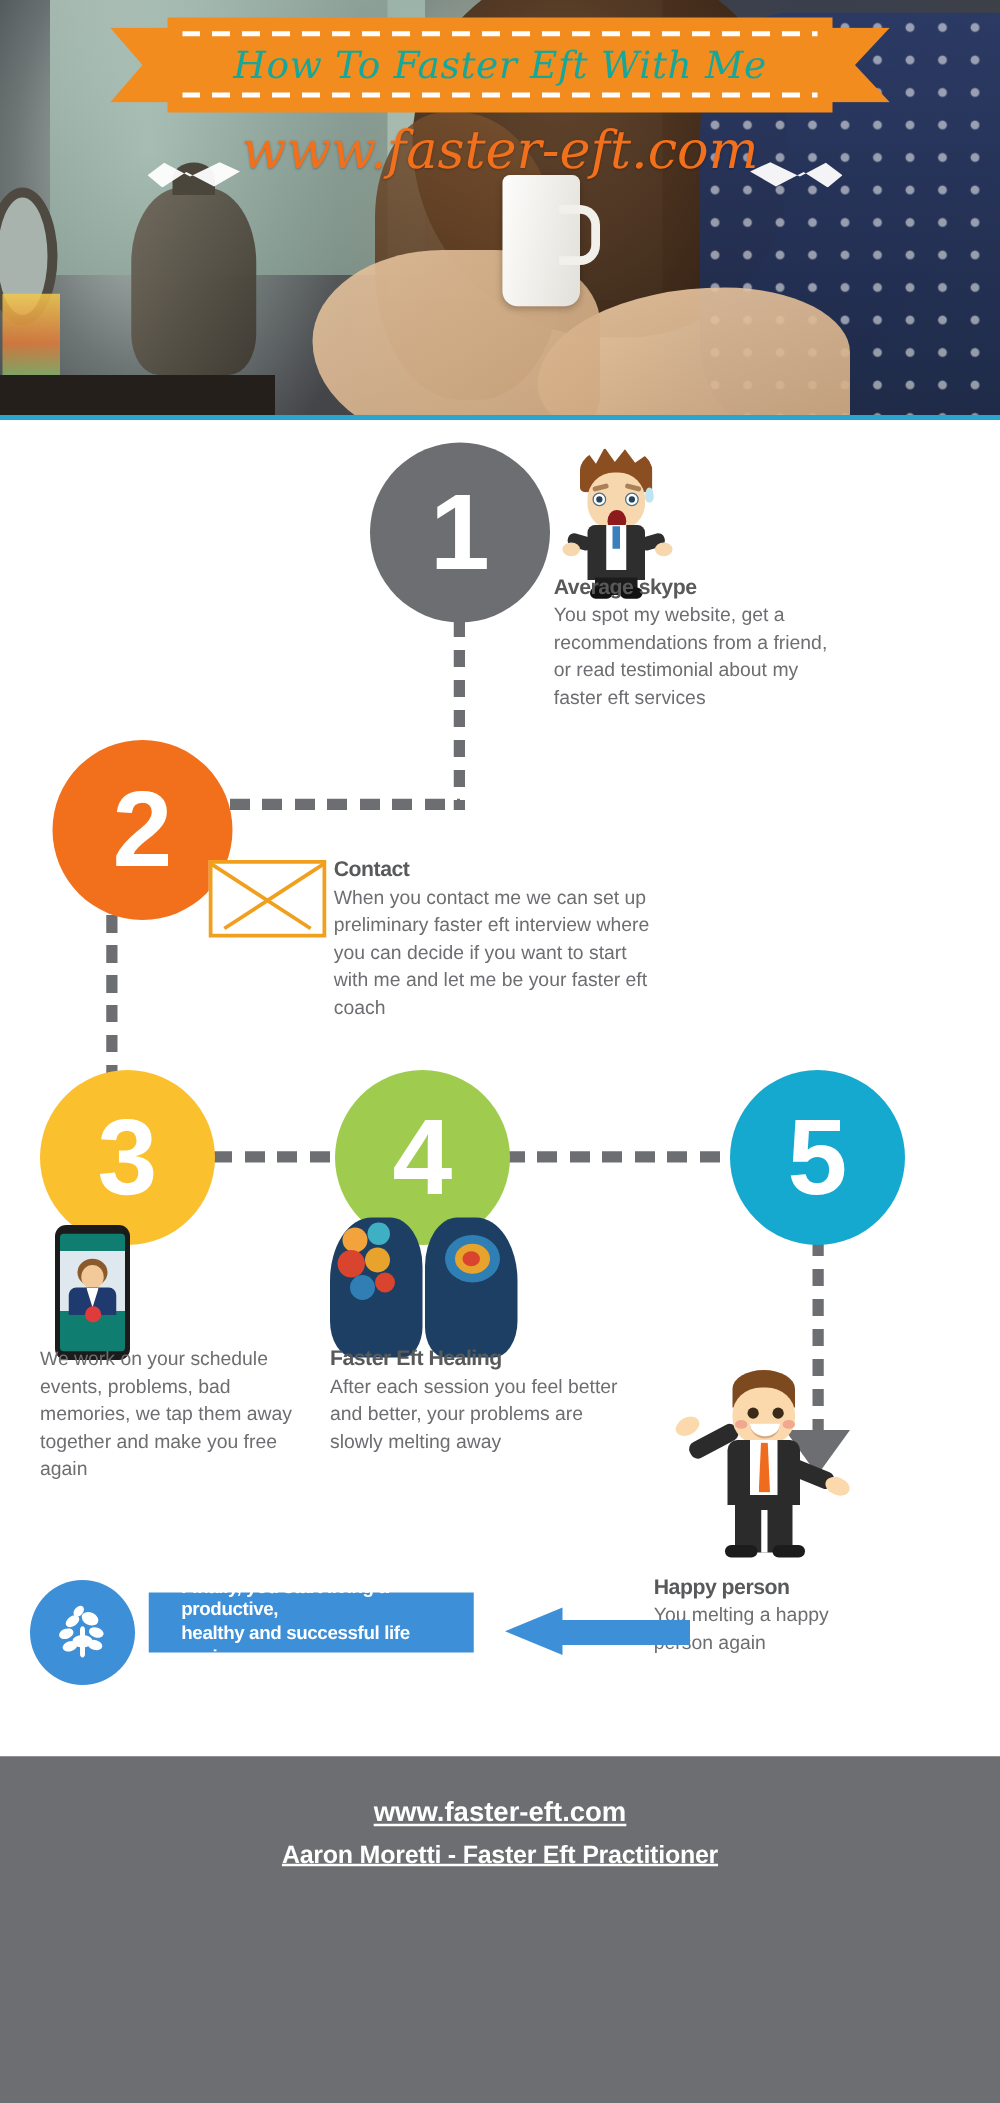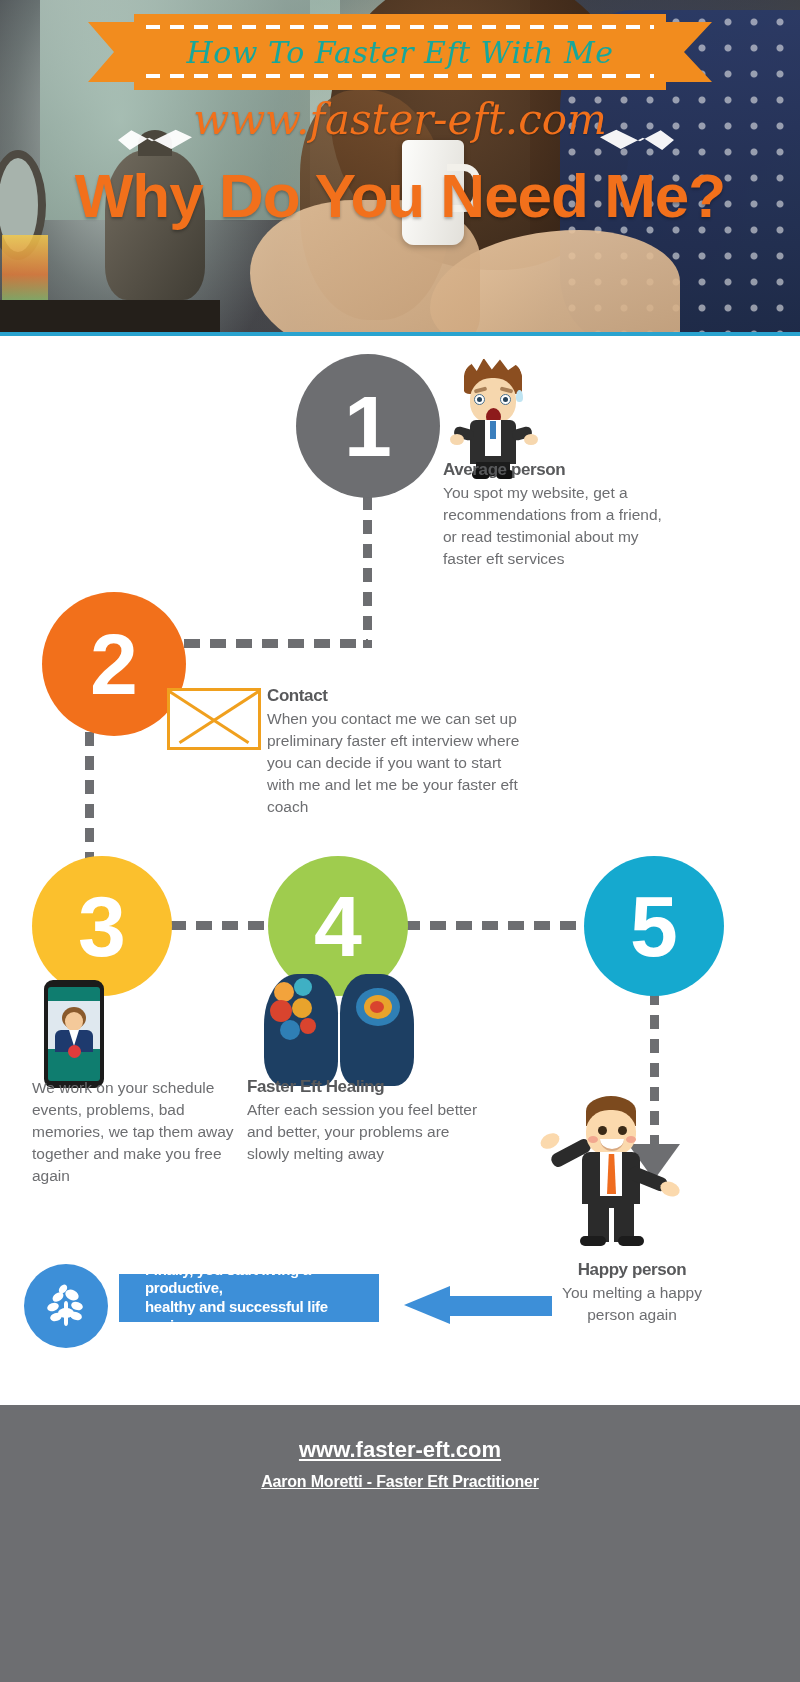--- a/index.html
+++ b/index.html
@@ -281,22 +281,22 @@
     letter-spacing:-0.4px; margin-bottom:2px;
   }
   .step-body {
     font-family:"Liberation Sans", sans-serif;
     font-size:15.5px; color:#6d6e71; line-height:1.42;
   }
   .t1 { left:443px; top:124px; width:230px; }
   .t2 { left:267px; top:350px; width:255px; } 
 
   .t3b { left:32px; top:741px; width:210px; }
-  .t4b { left:247px; top:741px; width:240px; }
-  .t5b { left:542px; top:924px; width:180px;text-align:center; }
+  .t4b { left:264px; top:741px; width:240px; }
+  .t5b { left:523px; top:924px; width:180px; }
 
   
   .final-wrap { position:absolute; left:24px; top:928px; width:520px; height:80px; }
   .final-circle {
     position:absolute; left:0; top:0; width:84px; height:84px; border-radius:50%;
     background:#3d8fd8; display:flex; align-items:center; justify-content:center;
   }
   .final-bar {
     position:absolute; left:95px; top:10px; width:260px; height:48px;
     background:#3d8fd8; display:flex; align-items:center;
@@ -320,21 +320,21 @@
     background:#6d6e71;
     display:flex; flex-direction:column; align-items:center; justify-content:flex-start;
     padding-top:32px;
   }
   .footer-url {
     font-family:"Liberation Sans", sans-serif; font-weight:bold;
     font-size:22px; color:#ffffff; text-decoration:underline; margin-bottom:10px;
   }
   .footer-name {
     font-family:"Liberation Sans", sans-serif; font-weight:bold;
-    font-size:16px; color:#ffffff; text-decoration:underline;
+    font-size:20px; color:#ffffff; text-decoration:underline;
     letter-spacing:-0.2px;
   }
 </style>
 </head>
 <body>
 
 <div class="hero">
   <div class="hero-photo"></div>
   <div class="hero-win"></div>
   <div class="hero-win2"></div>
@@ -355,21 +355,20 @@
     <div class="ribbon-tail-r"></div>
     <div class="ribbon-main"></div>
     <div class="ribbon-dash-top"></div>
     <div class="ribbon-dash-bot"></div>
     <div class="ribbon-text">How To Faster Eft With Me</div>
   </div>
 
   <div class="swoosh-l"></div>
   <div class="swoosh-r"></div>
   <div class="hero-url">www.faster-eft.com</div>
-  <div class="hero-title">Why Do You Need Me?</div>
   <div class="hero-bottomline"></div>
 </div>
 
 <div class="flow">
 
   <div class="dash-v d1"></div>
   <div class="dash-h d2"></div>
   <div class="dash-v d3"></div>
   <div class="dash-h d4"></div>
   <div class="dash-h d5"></div>
@@ -399,21 +398,21 @@
     <div class="a-armL"></div>
     <div class="a-armR"></div>
     <div class="a-handL"></div>
     <div class="a-handR"></div>
     <div class="a-legs"></div>
     <div class="a-shoeL"></div>
     <div class="a-shoeR"></div>
   </div>
 
   <div class="step-text t1">
-    <div class="step-title">Average person</div>
+    <div class="step-title">Average skype</div>
     <div class="step-body">You spot my website, get a recommendations from a friend, or read testimonial about my faster eft services</div>
   </div>
 
   <div class="icon-envelope">
     <div class="flapA"></div>
     <div class="flapB"></div>
   </div>
 
   <div class="step-text t2">
     <div class="step-title">Contact</div>

